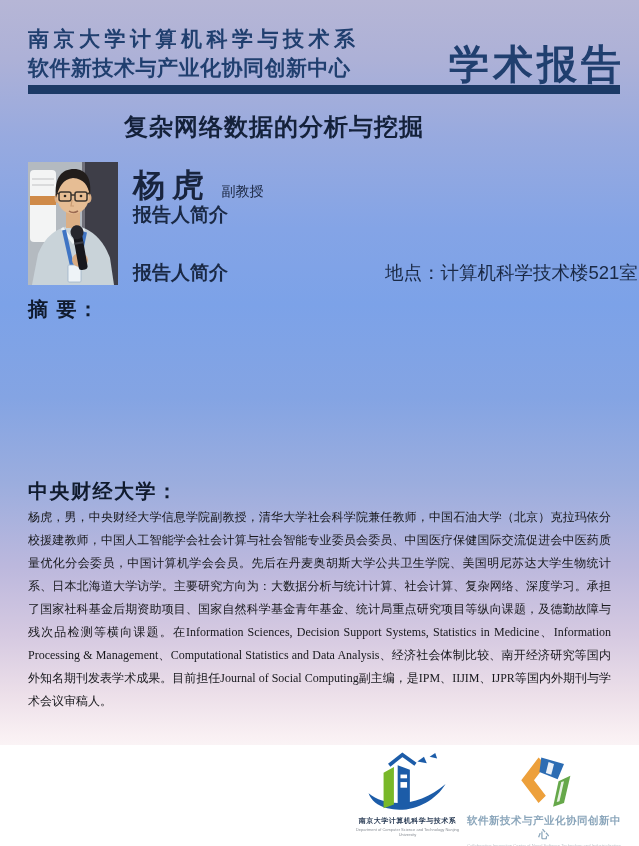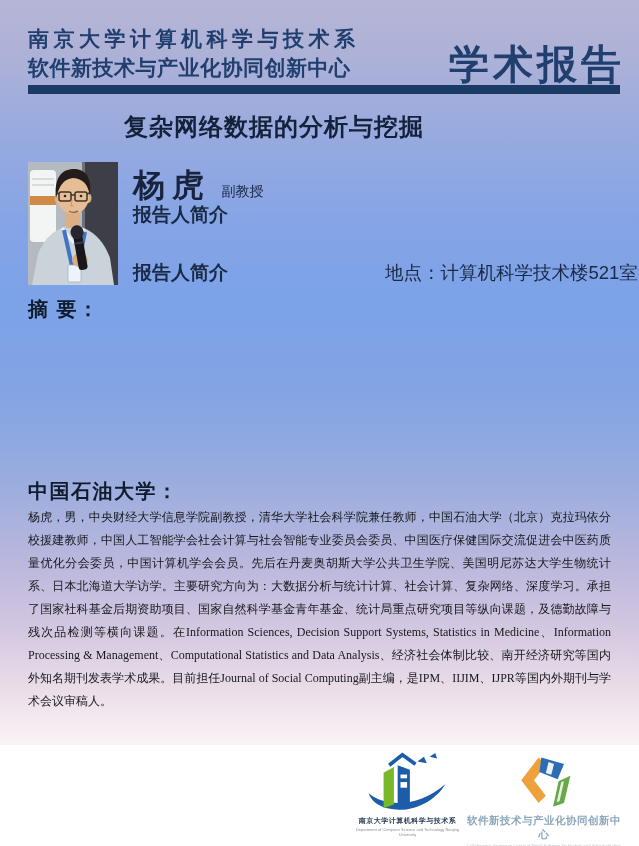--- a/index.html
+++ b/index.html
@@ -124,21 +124,21 @@
     </div>
     <div class="dept">报告人简介</div>
     <div class="univ">报告人简介</div>
     <div class="where">
       <span>地点：</span><span>计算机科学技术楼521室</span>
     </div>
   </div>
 
   <div class="section-heading abstract-heading">摘 要：</div>
 
-  <div class="section-heading bio-heading">中国石油大学：</div>
+  <div class="section-heading bio-heading">中央财经大学：</div>
   <div class="bio-body">杨虎，男，中央财经大学信息学院副教授，清华大学社会科学院兼任教师，中国石油大学（北京）克拉玛依分校援建教师，中国人工智能学会社会计算与社会智能专业委员会委员、中国医疗保健国际交流促进会中医药质量优化分会委员，中国计算机学会会员。先后在丹麦奥胡斯大学公共卫生学院、美国明尼苏达大学生物统计系、日本北海道大学访学。主要研究方向为：大数据分析与统计计算、社会计算、复杂网络、深度学习。承担了国家社科基金后期资助项目、国家自然科学基金青年基金、统计局重点研究项目等纵向课题，及德勤故障与残次品检测等横向课题。在Information Sciences, Decision Support Systems, Statistics in Medicine、Information Processing &amp; Management、Computational Statistics and Data Analysis、经济社会体制比较、南开经济研究等国内外知名期刊发表学术成果。目前担任Journal of Social Computing副主编，是IPM、IIJIM、IJPR等国内外期刊与学术会议审稿人。</div>
 
   <div class="footer">
     <div class="logo-block logo-left">
       <svg width="96" height="62" viewBox="0 0 100 66" xmlns="http://www.w3.org/2000/svg">
         <path d="M8,44 C28,60 62,58 90,34 C78,54 52,66 28,60 C17,57 11,52 8,44 Z" fill="#1c5ca8"></path>
         <polygon points="24,22 35,16 35,56 24,60" fill="#79b829"></polygon>
         <polygon points="39,14 52,19 52,58 39,58" fill="#1c5ca8"></polygon>
         <rect x="42" y="24" width="7" height="4" fill="#ffffff"></rect>
         <rect x="42" y="32" width="7" height="6" fill="#ffffff"></rect>

